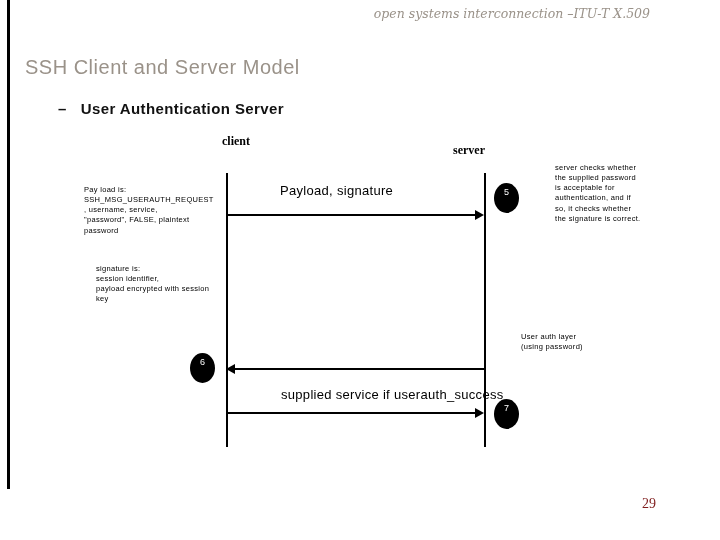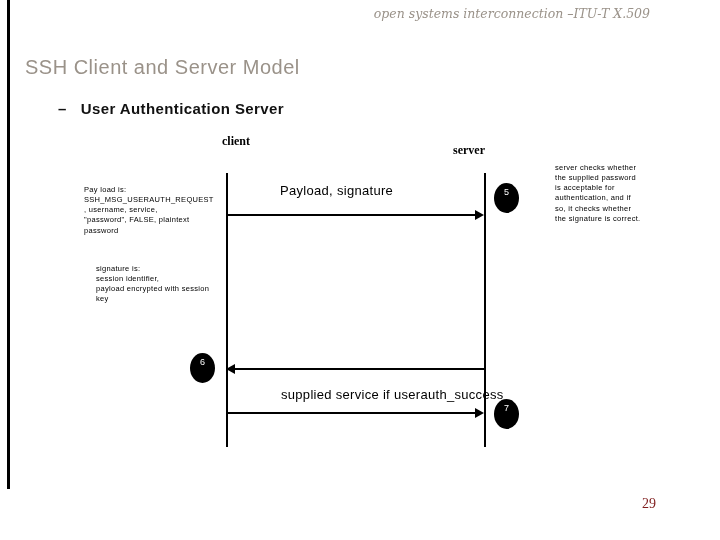--- a/index.html
+++ b/index.html
@@ -162,20 +162,22 @@
   <div id="client-signature-note" class="abs note">signature is:
 session identifier,
 payload encrypted with session
 key</div>
   <div id="server-check-note" class="abs note">server checks whether
 the supplied password
 is acceptable for
 authentication, and if
 so, it checks whether
 the signature is correct.</div>
+  <div id="user-auth-note" class="abs note">User auth layer
+(using password)</div>
 
   <div id="msg1-label" class="abs msg-label">Payload, signature</div>
   <div id="msg1-line" class="abs arrow-line"></div>
   <div id="msg1-head" class="abs head-right"></div>
   <div id="step5-circle" class="abs step-circle">
     <span>5</span>
   </div>
 
   <div id="msg2-line" class="abs arrow-line"></div>
   <div id="msg2-head" class="abs head-left"></div>

